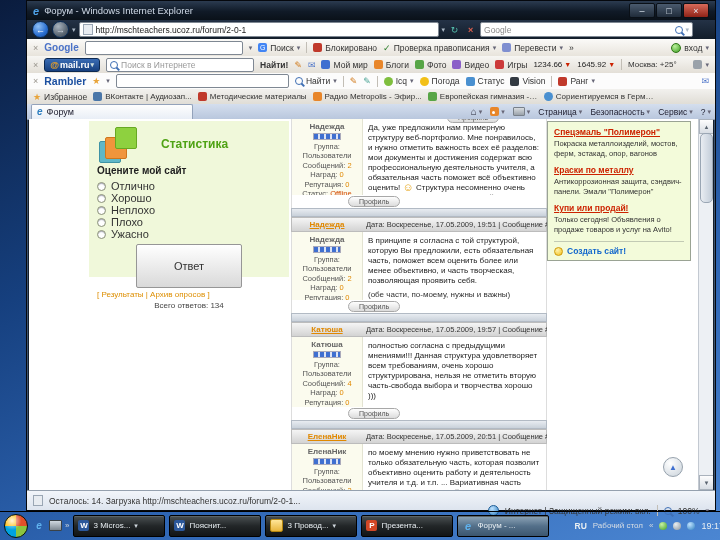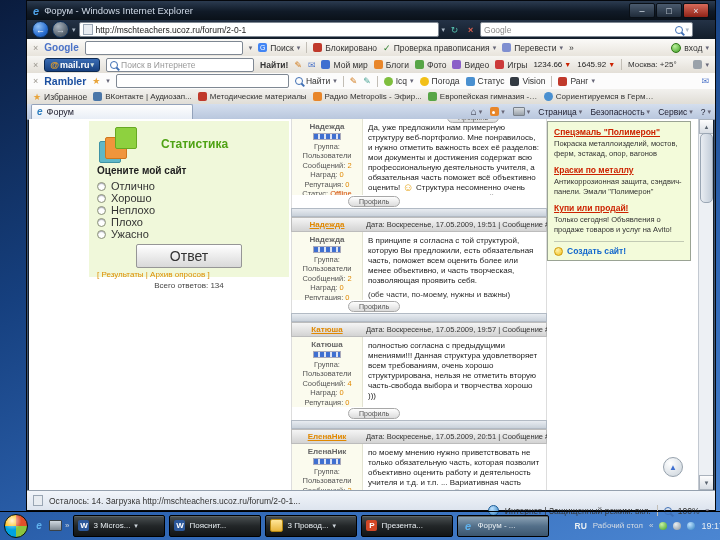--- a/index.html
+++ b/index.html
@@ -82,21 +82,21 @@
   .logo-wrap{position:absolute;left:10px;top:6px;width:40px;height:40px;}
   .lg{position:absolute;width:20px;height:20px;border-radius:2px;}
   .lg-teal{left:0;top:14px;background:#5fb7c8;border:1px solid #3e93a5;}
   .lg-or{left:6px;top:10px;background:#f0953c;border:1px solid #cf761c;}
   .lg-gr{left:16px;top:0;background:#8ed13f;border:1px solid #67a823;}
   .statslink{position:absolute;left:72px;top:16px;font-size:12px;color:#4fa314;font-weight:bold;}
   .poll{position:absolute;left:8px;top:44px;right:8px;}
   .poll-q{font-size:10px;font-weight:bold;color:#222;margin-bottom:4px;}
   .opt{display:flex;align-items:center;gap:5px;height:12px;font-size:11px;color:#333;}
   .radio{width:7px;height:7px;border-radius:50%;background:#fff;border:1px solid #8a9177;box-shadow:inset 0 1px 1px #aab;flex:none;}
-  .pollbtn{width:104px;margin:4px auto 2px;text-align:center;font-size:14px;color:#333;padding:3px 0;
+  .pollbtn{width:104px;margin:4px auto 2px;text-align:center;font-size:11px;color:#333;padding:15px 0;
            background:linear-gradient(#ffffff,#d9d9d9);border:1px solid #969696;border-radius:2px;}
   .poll-links{text-align:left;font-size:8px;color:#dd8e00;}
   .poll-total{text-align:center;font-size:8px;color:#444;margin-top:2px;}
   
   .posts{position:absolute;left:262px;top:0;width:256px;bottom:0;overflow:hidden;}
   .post-header{height:13px;background:linear-gradient(#f5f5f5,#d3d3d3);border:1px solid #bcbcbc;
                display:flex;align-items:center;font-size:7.5px;color:#333;}
   .ph-author{width:70px;text-align:center;font-weight:bold;color:#e08800;text-decoration:underline;font-size:8px;flex:none;}
   .ph-date{padding-left:4px;white-space:nowrap;}
   .pbody{display:flex;overflow:hidden;border-left:1px solid #ddd;border-right:1px solid #ddd;}

